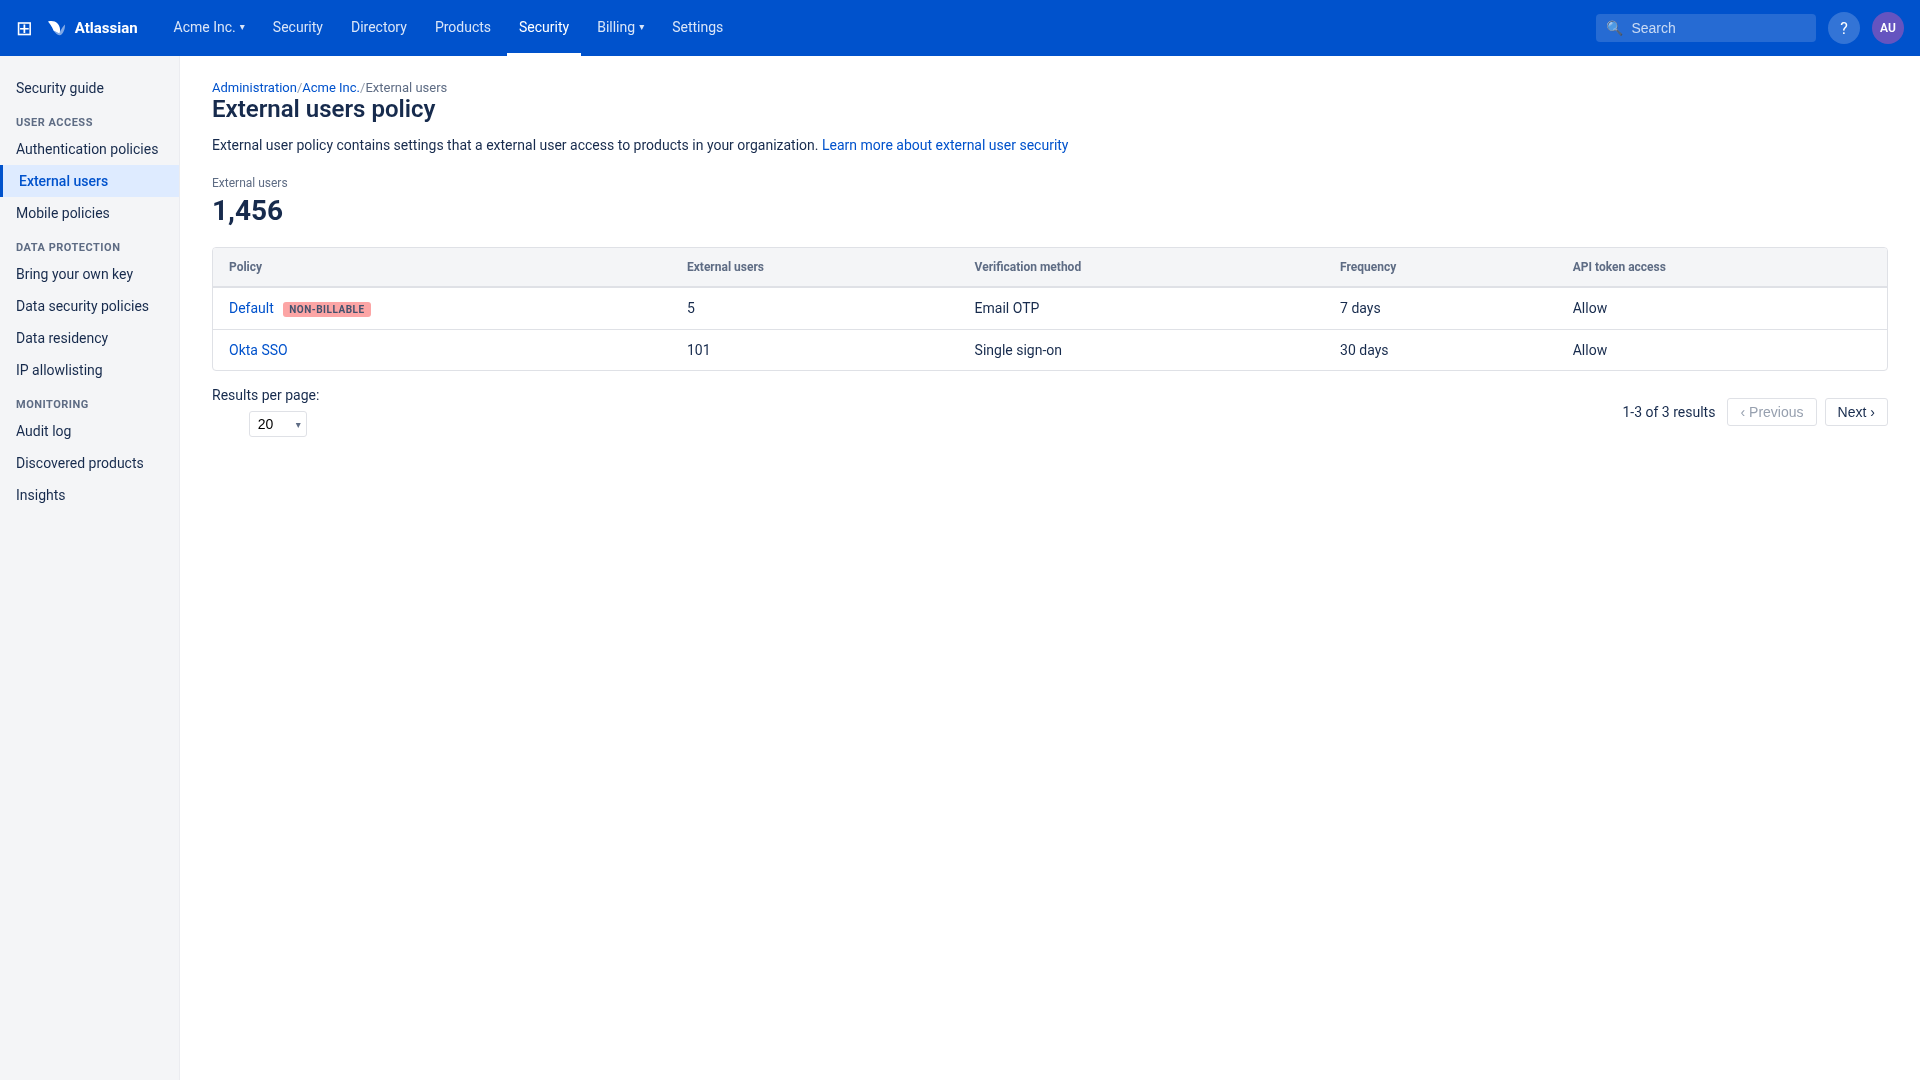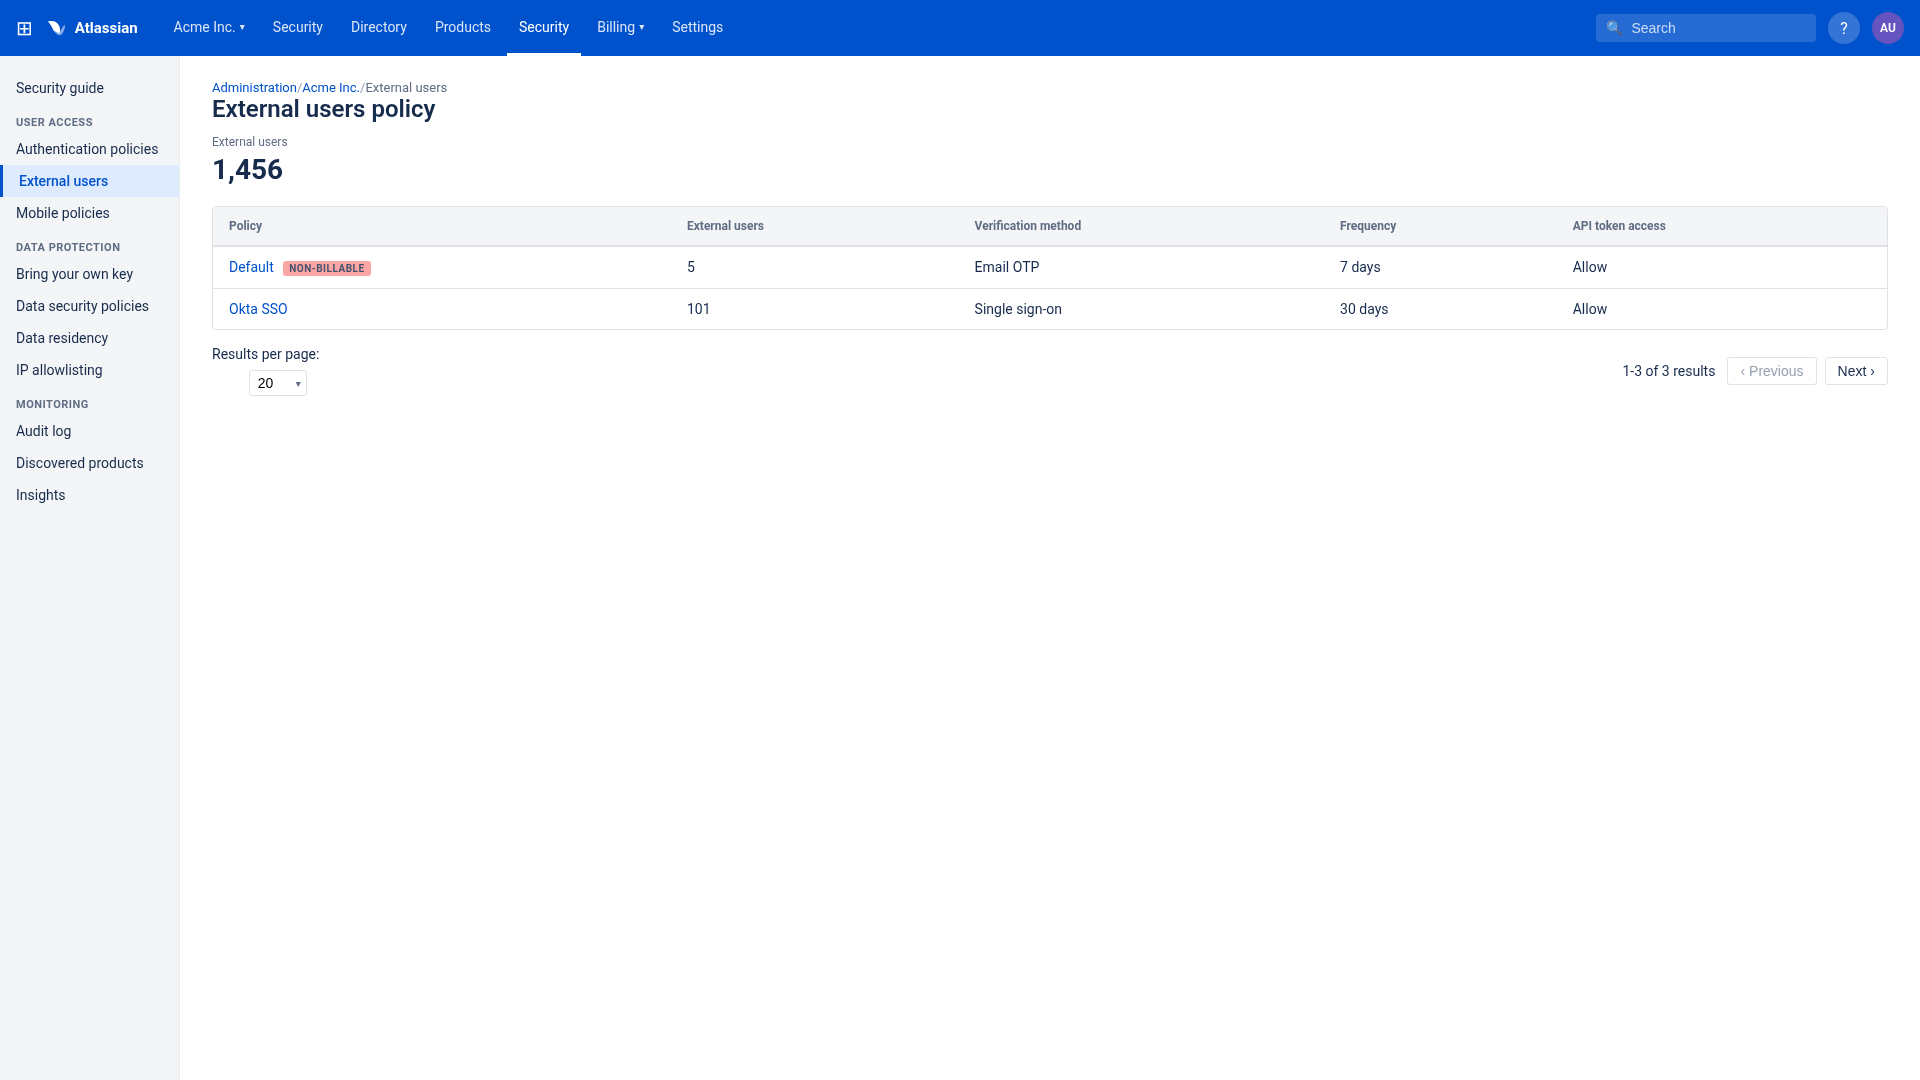--- a/index.html
+++ b/index.html
@@ -198,20 +198,24 @@
     <div class="breadcrumb">
       <a class="link">Administration</a>
       <span class="breadcrumb-sep">/</span>
       <a class="link">Acme Inc.</a>
       <span class="breadcrumb-sep">/</span>
       <span>External users</span>
     </div>
 
     <h1 class="page-title">External users policy</h1>
 
+    <p class="page-desc">
+      <span>External user policy contains settings that a external user access to products in your organization.</span>
+      <a class="link">Learn more about external user security</a>
+    </p>
 
     <div class="ext-users-label">External users</div>
     <div class="ext-users-count">1,456</div>
 
     <div class="table-container">
       <table>
         <thead>
           <tr>
             <th>Policy</th>
             <th>External users</th>

